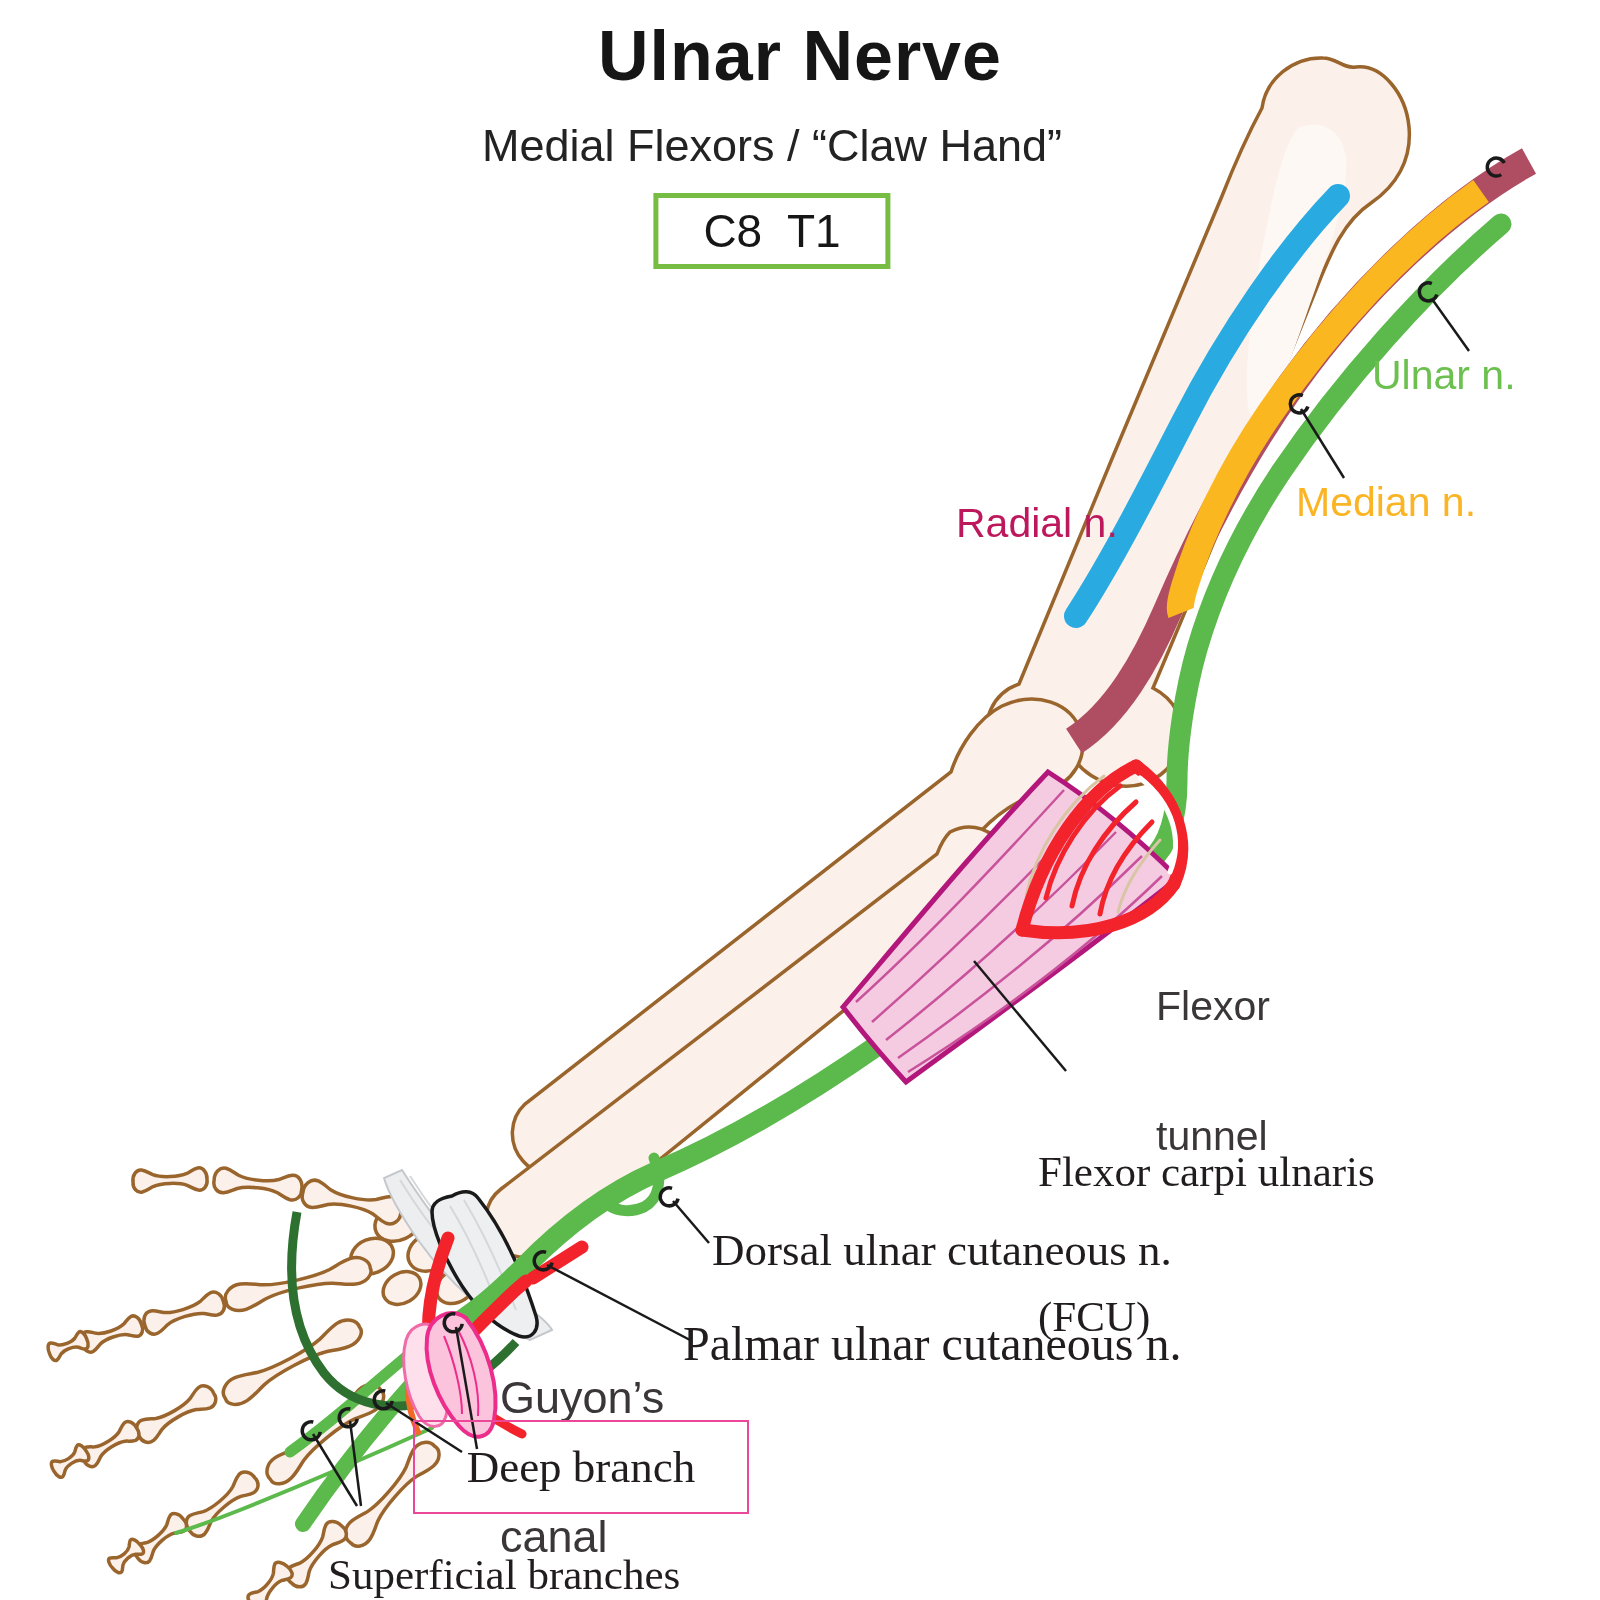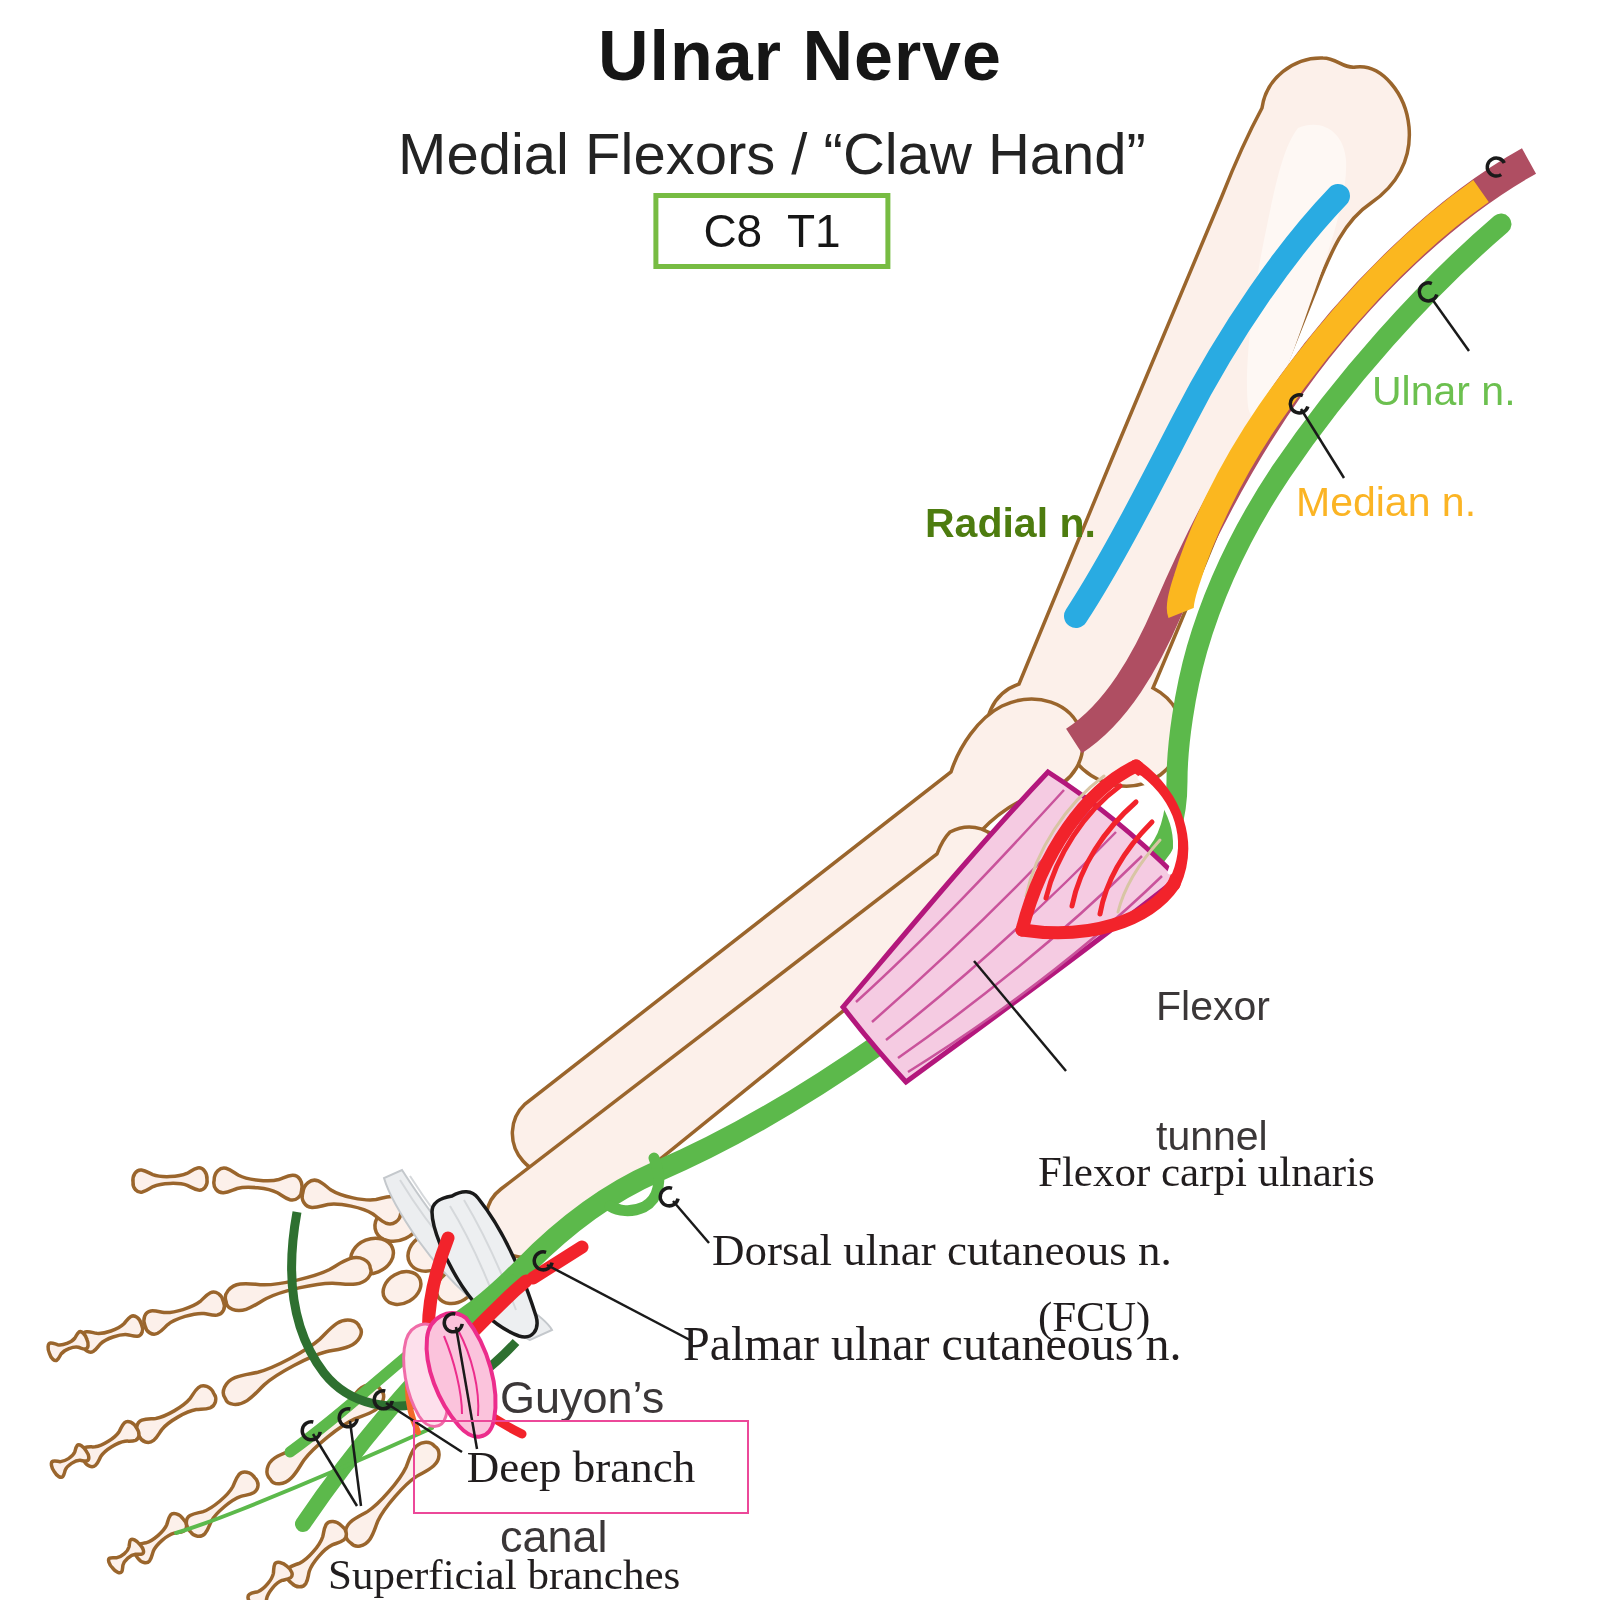--- a/index.html
+++ b/index.html
@@ -3,25 +3,25 @@
 <meta charset="utf-8">
 <style>
   html,body{margin:0;padding:0;background:#ffffff;}
   #stage{position:relative;width:1600px;height:1600px;background:#ffffff;overflow:hidden;
          font-family:"Liberation Sans",sans-serif;}
   #art{position:absolute;left:0;top:0;}
   .lbl{position:absolute;white-space:pre;}
   .sans{font-family:"Liberation Sans",sans-serif;}
   .serif{font-family:"Liberation Serif",serif;color:#211D1E;}
   #title{left:0;right:0;top:16px;text-align:center;font-size:70px;font-weight:700;color:#161616;letter-spacing:1px;}
-  #subtitle{left:0;right:56px;top:120px;text-align:center;font-size:58px;font-weight:400;color:#232323;}
+  #subtitle{left:0;right:56px;top:120px;text-align:center;font-size:45px;font-weight:400;color:#232323;}
   #roots-box{left:50%;top:193px;transform:translateX(-50%) translateX(-28px);
              border:5px solid #77BC43;padding:6px 45px;font-size:46px;font-weight:500;color:#161616;}
-  #lbl-radial{left:925px;top:500px;font-size:41px;font-weight:700;color:#4d7c0f;}
-  #lbl-ulnar{left:1372px;top:352px;font-size:41px;font-weight:500;color:#6CC04F;margin-top:16px;}
+  #lbl-radial{left:956px;top:500px;font-size:41px;font-weight:400;color:#be185d;}
+  #lbl-ulnar{left:1372px;top:352px;font-size:41px;font-weight:500;color:#6CC04F;}
   #lbl-median{left:1296px;top:479px;font-size:41px;font-weight:500;color:#FBB424;}
   #lbl-cubital{left:1156px;top:898px;font-size:41px;font-weight:400;color:#3B3738;line-height:1.06;}
   #lbl-guyons{left:500px;top:1282px;font-size:45px;font-weight:400;color:#3B3738;line-height:1.03;}
   #lbl-fcu{left:1038px;top:1052px;font-size:43px;line-height:1.12;}
   #lbl-dorsal{left:712px;top:1224px;font-size:45px;}
   #lbl-palmar{left:683px;top:1316px;font-size:48px;}
   #deep-box{left:413px;top:1420px;width:332px;height:90px;border:2px solid #ec4899;
             display:flex;align-items:center;justify-content:center;font-size:45px;}
   #lbl-superficial{left:328px;top:1518px;font-size:43px;margin-top:32px;}
   .bone{fill:#FCF0EA;stroke:#9A652C;stroke-width:3.5;}

